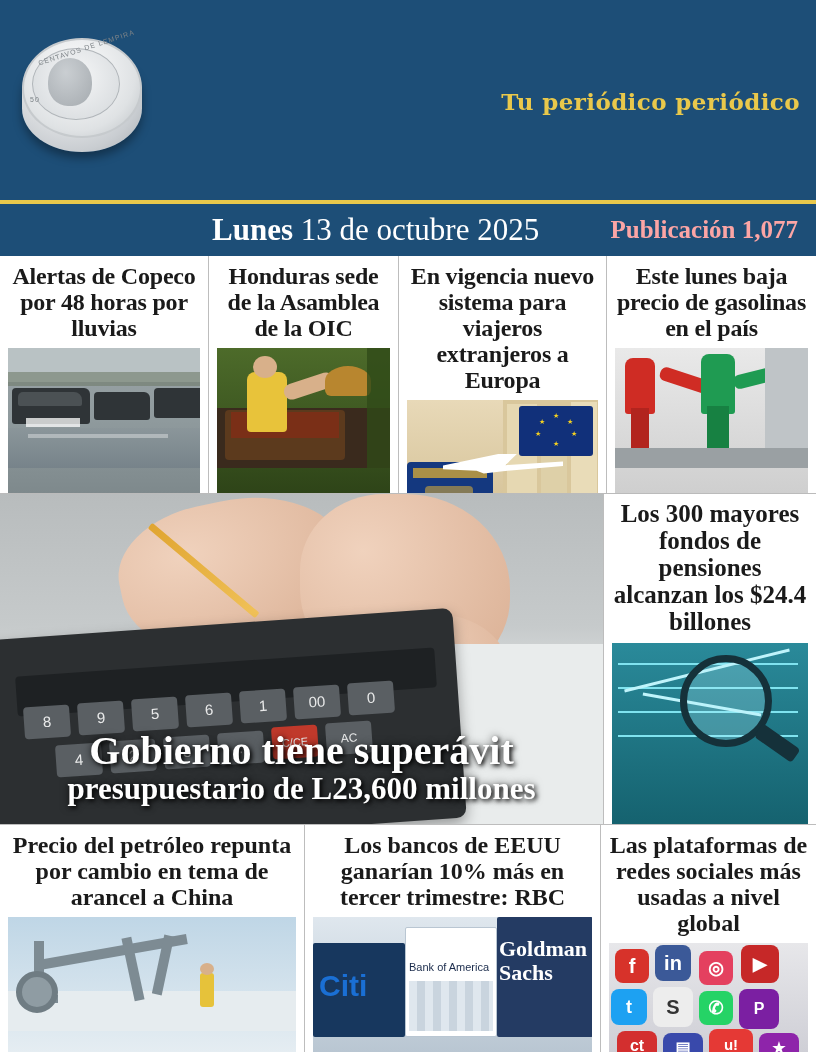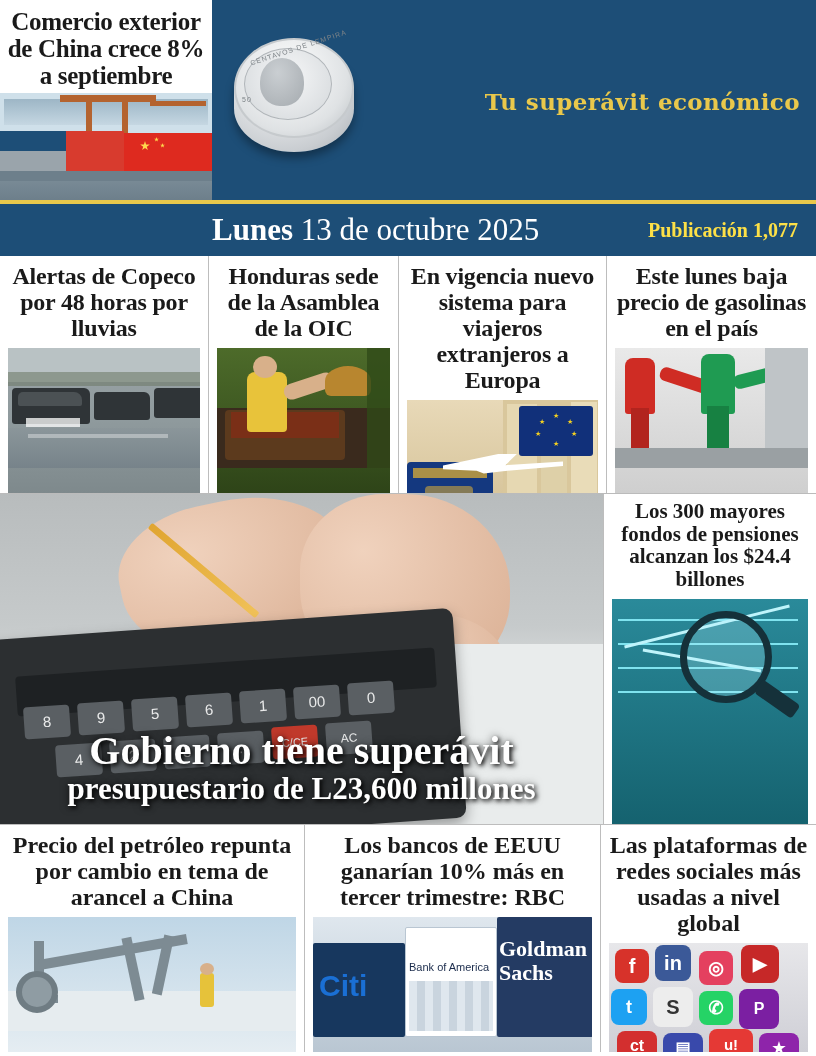--- a/index.html
+++ b/index.html
@@ -130,23 +130,23 @@
     justify-content: space-between;
   }
   .datebar-left {
     font-family: "Liberation Serif", serif;
     font-size: 31px;
     color: #ffffff;
   }
   .datebar-left b { color: #ffffff; }
   .datebar-right {
     font-family: "Liberation Serif", serif;
-    font-size: 20px;
-    font-weight: bold;
-    color: #fde047;
+    font-size: 25px;
+    font-weight: bold;
+    color: #fca5a5;
   }
 
   
   .row-top {
     display: flex;
     height: 238px;
     border-bottom: 1px solid #bbbbbb;
   }
   .cell {
     position: relative;
@@ -198,21 +198,21 @@
   .side-col {
     flex: 1;
     display: flex;
     flex-direction: column;
     padding: 6px 8px 0 8px;
   }
   .side-head {
     text-align: center;
     font-family: "Liberation Serif", serif;
     font-weight: bold;
-    font-size: 21px;
+    font-size: 25px;
     line-height: 1.08;
     color: #1a1a1a;
   }
   .side-photo {
     margin-top: 8px;
     flex: 1;
     overflow: hidden;
     position: relative;
   }
 
@@ -290,53 +290,34 @@
   .social { position:absolute; inset:0; background: linear-gradient(#e7e7ea,#cfcfd6); }
   .bubble { position:absolute; border-radius:8px; color:#fff; font-family:"Liberation Sans",sans-serif; font-weight:bold; text-align:center; }
 </style>
 </head>
 <body>
 
 <div class="page">
 
   <div class="masthead">
 
-    <div class="mast-left">
-      <div class="teaser-head">Comercio exterior de China crece 8% a septiembre</div>
-      <div class="teaser-photo">
-        <div class="port"></div>
-        <div class="ph" style="left:4px;top:6px;width:204px;height:26px;background:linear-gradient(#9db6c6,#c5d7e2);"></div>
-        <div class="crane-leg" style="left:86px;top:4px;height:48px;"></div>
-        <div class="crane-leg" style="left:122px;top:4px;height:48px;"></div>
-        <div class="ph" style="left:60px;top:2px;width:96px;height:7px;background:#b4632f;"></div>
-        <div class="ph" style="left:150px;top:8px;width:56px;height:5px;background:#b4632f;"></div>
-        <div class="cont" style="left:0px;top:38px;width:66px;height:20px;background:#1d4e77;"></div>
-        <div class="cont" style="left:0px;top:58px;width:66px;height:20px;background:#9aa4ab;"></div>
-        <div class="cont" style="left:66px;top:38px;width:58px;height:40px;background:#d83b2e;"></div>
-        <div class="cont" style="left:124px;top:40px;width:88px;height:38px;background:#de2a1f;"></div>
-        <div class="ph" style="left:140px;top:48px;width:10px;height:10px;background:#ffd84d;clip-path:polygon(50% 0%,61% 35%,98% 35%,68% 57%,79% 91%,50% 70%,21% 91%,32% 57%,2% 35%,39% 35%);"></div>
-        <div class="ph" style="left:154px;top:44px;width:5px;height:5px;background:#ffd84d;clip-path:polygon(50% 0%,61% 35%,98% 35%,68% 57%,79% 91%,50% 70%,21% 91%,32% 57%,2% 35%,39% 35%);"></div>
-        <div class="ph" style="left:160px;top:50px;width:5px;height:5px;background:#ffd84d;clip-path:polygon(50% 0%,61% 35%,98% 35%,98% 35%,68% 57%,79% 91%,50% 70%,21% 91%,32% 57%,2% 35%,39% 35%);"></div>
-        <div class="cont" style="left:0px;top:78px;width:212px;height:10px;background:#6d7f8b;"></div>
-      </div>
-    </div>
 
     <div class="mast-right">
       <div class="coin">
         <div class="coin-body"></div>
         <div class="coin-face"></div>
         <div class="coin-inner"></div>
         <div class="coin-bust"></div>
         <div class="coin-text">
           <span style="left:20px;top:10px;transform:rotate(-18deg);">CENTAVOS DE LEMPIRA</span>
           <span style="left:14px;top:62px;">50</span>
         </div>
       </div>
       <div class="brand-block">
-        <div class="brand-sub">Tu superávit económico</div>
+        <div class="brand-sub">Tu periódico periódico</div>
       </div>
     </div>
   </div>
 
   <div class="goldline"></div>
 
   <div class="datebar">
     <div class="datebar-left">
       <b>Lunes</b><span> 13 de octubre 2025</span>
     </div>

